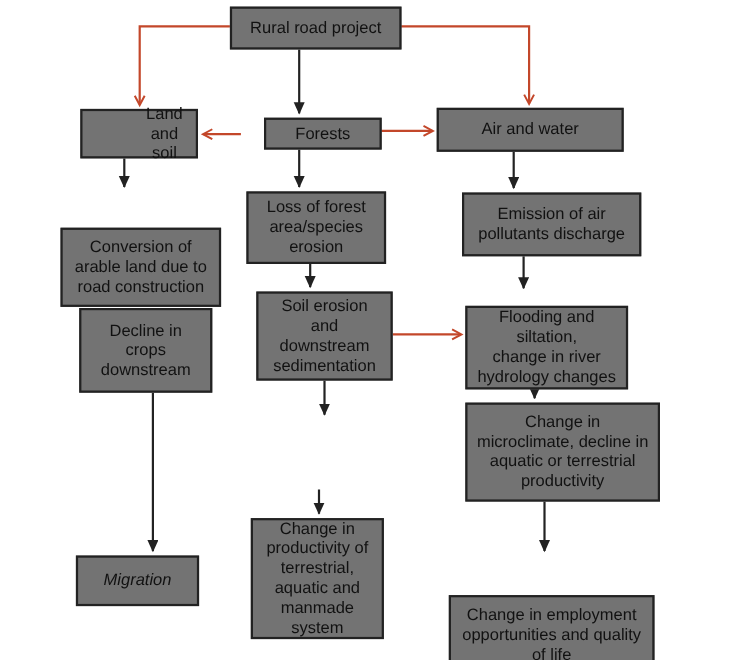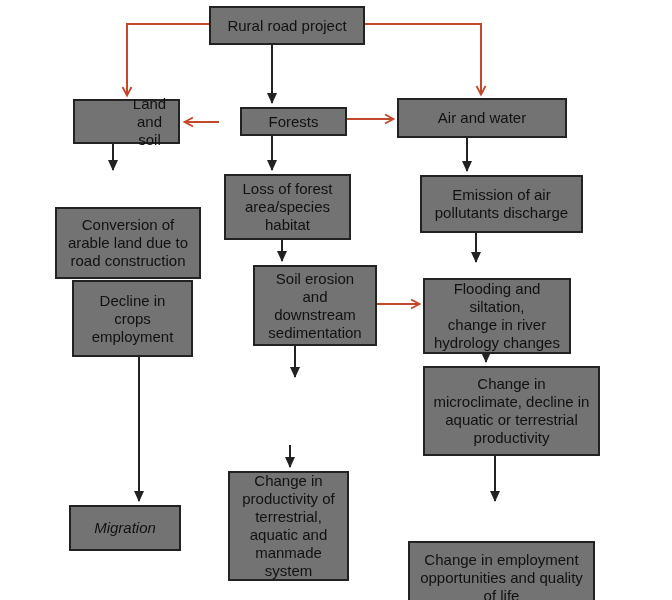--- a/index.html
+++ b/index.html
@@ -32,21 +32,21 @@
     padding:1px 2px;
   }
   .n-rural       {left:209px;top:6px;  width:156px;height:39px;}
   .n-land-soil   {left:73px; top:99px; width:107px;height:45px;padding-left:48px;}
   .n-forests     {left:219px;top:107px;width:107px;height:29px;margin-left:21px;}
   .n-air-water   {left:397px;top:98px; width:170px;height:40px;text-align:right;}
   .n-conversion  {left:55px; top:174px;width:146px;height:72px;margin-top:33px;}
   .n-loss-forest {left:224px;top:174px;width:127px;height:66px;}
   .n-emission    {left:420px;top:175px;width:163px;height:58px;}
   .n-decline     {left:72px; top:280px;width:121px;height:77px;}
-  .n-soil-erosion{left:233px;top:265px;width:124px;height:81px;margin-left:20px;}
+  .n-soil-erosion{left:233px;top:265px;width:124px;height:81px;}
   .n-flooding    {left:423px;top:278px;width:148px;height:76px;}
   .n-loss-endemic{left:192px;top:381px;width:188px;height:64px;}
   .n-microclimate{left:423px;top:366px;width:177px;height:90px;}
   .n-migration   {left:69px; top:505px;width:112px;height:46px;font-style:italic;}
   .n-productivity{left:228px;top:471px;width:121px;height:110px;}
   .n-employment  {left:408px;top:505px;width:187px;height:74px;margin-top:36px;}
 </style>
 </head>
 <body>
 
@@ -85,26 +85,26 @@
   <div class="node n-rural">Rural road project</div>
   <div class="node n-land-soil">Land and
 soil</div>
   <div class="node n-forests">Forests</div>
   <div class="node n-air-water">Air and water</div>
   <div class="node n-conversion">Conversion of
 arable land due to
 road construction</div>
   <div class="node n-loss-forest">Loss of forest
 area/species
-habitat</div>
+erosion</div>
   <div class="node n-emission">Emission of air
 pollutants discharge</div>
   <div class="node n-decline">Decline in
 crops
-employment</div>
+downstream</div>
   <div class="node n-soil-erosion">Soil erosion
 and
 downstream
 sedimentation</div>
   <div class="node n-flooding">Flooding and siltation,
 change in river
 hydrology changes</div>
   <div class="node n-microclimate">Change in
 microclimate, decline in
 aquatic or terrestrial

